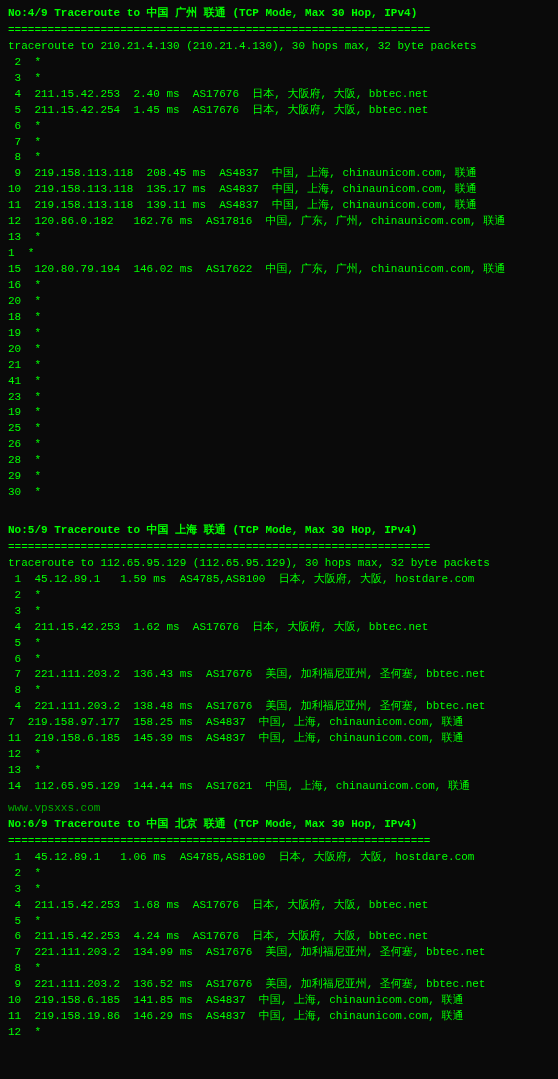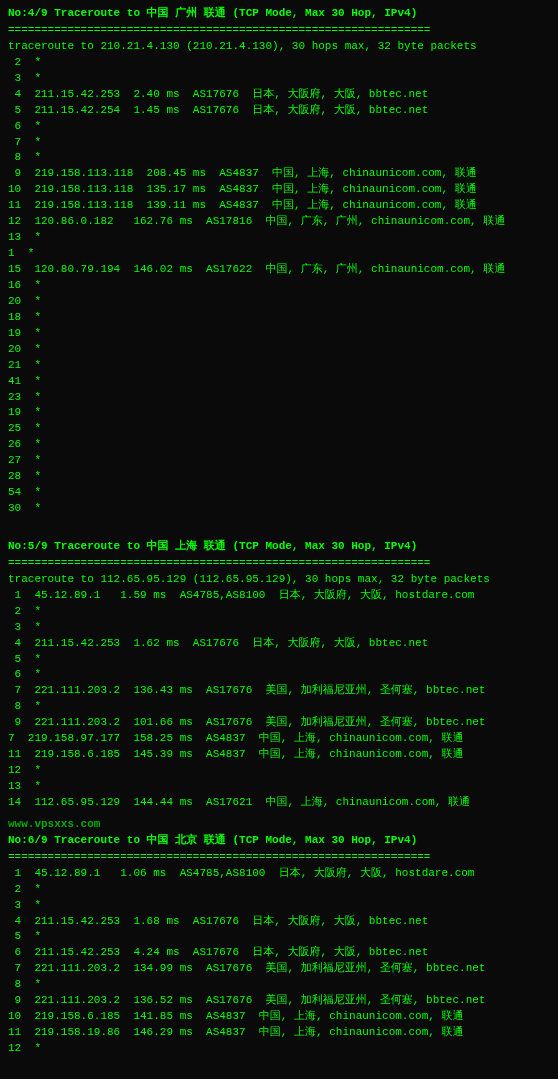--- a/index.html
+++ b/index.html
@@ -29,21 +29,21 @@
     }
     .traceroute-block {
       margin-bottom: 6px;
     }
     .line {
       white-space: pre;
       color: #00ff00;
     }
     .watermark {
       color: #00aa00;
-      font-weight: bold;
+      font-weight: normal;
     }
   </style>
 </head>
 <body>
 
 <div>
 
   
   <div class="traceroute-block">
     <div class="section-header line">No:4/9 Traceroute to 中国 广州 联通 (TCP Mode, Max 30 Hop, IPv4)</div>
@@ -68,44 +68,43 @@
         <div class="line">20  *</div>
         <div class="line">18  *</div>
         <div class="line">19  *</div>
         <div class="line">20  *</div>
         <div class="line">21  *</div>
         <div class="line">41  *</div>
         <div class="line">23  *</div>
         <div class="line">19  *</div>
         <div class="line">25  *</div>
         <div class="line">26  *</div>
-        <div class="line">27  *</div>
         <div class="line">28  *</div>
-        <div class="line">54  *</div>
+        <div class="line">29  *</div>
         <div class="line">30  *</div>
       </div>
   </div>
 
   <br>
 
   
   <div class="traceroute-block">
     <div class="section-header line">No:5/9 Traceroute to 中国 上海 联通 (TCP Mode, Max 30 Hop, IPv4)</div>
     <div class="divider line">================================================================</div>
     <div class="line">traceroute to 112.65.95.129 (112.65.95.129), 30 hops max, 32 byte packets</div>
     <div id="s5lines">
         <div class="line"> 1  45.12.89.1   1.59 ms  AS4785,AS8100  日本, 大阪府, 大阪, hostdare.com</div>
         <div class="line"> 2  *</div>
         <div class="line"> 3  *</div>
         <div class="line"> 4  211.15.42.253  1.62 ms  AS17676  日本, 大阪府, 大阪, bbtec.net</div>
         <div class="line"> 5  *</div>
         <div class="line"> 6  *</div>
         <div class="line"> 7  221.111.203.2  136.43 ms  AS17676  美国, 加利福尼亚州, 圣何塞, bbtec.net</div>
         <div class="line"> 8  *</div>
-        <div class="line"> 9  221.111.203.2  101.66 ms  AS17676  美国, 加利福尼亚州, 圣何塞, bbtec.net</div>
+        <div class="line"> 4  221.111.203.2  138.48 ms  AS17676  美国, 加利福尼亚州, 圣何塞, bbtec.net</div>
         <div class="line">7  219.158.97.177  158.25 ms  AS4837  中国, 上海, chinaunicom.com, 联通</div>
         <div class="line">11  219.158.6.185  145.39 ms  AS4837  中国, 上海, chinaunicom.com, 联通</div>
         <div class="line">12  *</div>
         <div class="line">13  *</div>
         <div class="line">14  112.65.95.129  144.44 ms  AS17621  中国, 上海, chinaunicom.com, 联通</div>
       </div>
   </div>
 
   
   <div class="watermark line">www.vpsxxs.com</div>

